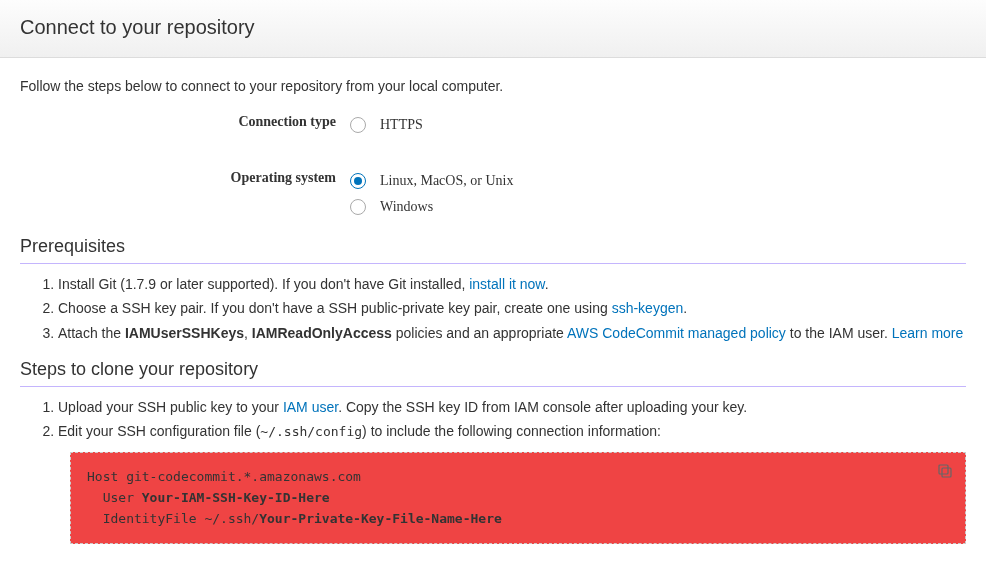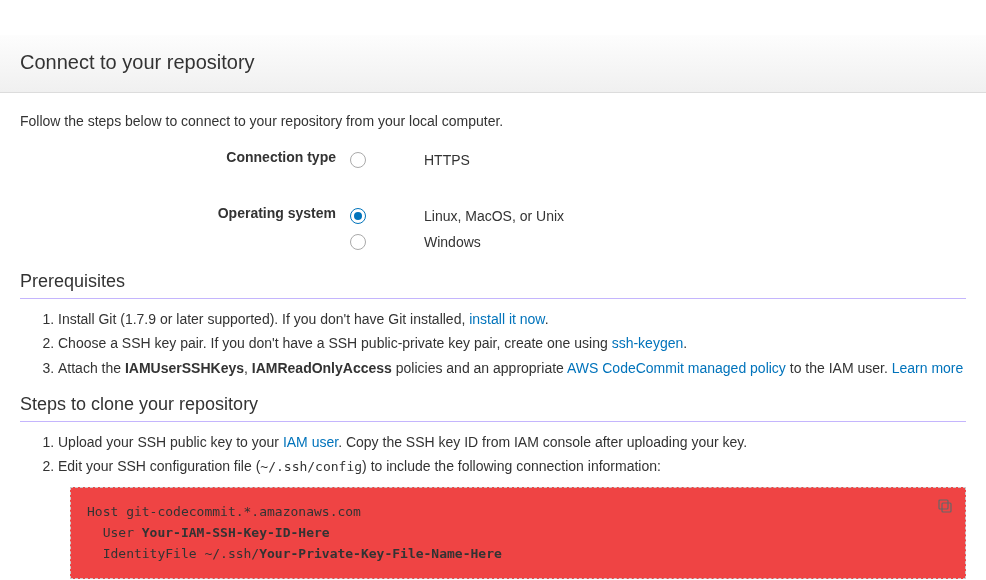--- a/index.html
+++ b/index.html
@@ -7,54 +7,53 @@
       font-family: "Helvetica Neue", Helvetica, Arial, sans-serif;
       font-size: 14px;
       color: #333;
       background: #fff;
       width: 986px;
     }
     .header {
       background: linear-gradient(to bottom, #fdfdfd, #f0f0f0);
       border-bottom: 1px solid #dcdcdc;
       padding: 16px 20px 18px 20px;
-      margin-top: 35px;
     }
     .header h1 {
       font-size: 20px;
       font-weight: 400;
       color: #333;
     }
     .content {
       padding: 20px 20px 10px 20px;
     }
     .intro {
       margin-bottom: 18px;
       color: #333;
     }
     .form-row {
       display: flex;
       margin-bottom: 6px;
+      font-family: Liberation Serif, serif;
     }
     .form-label {
       width: 330px;
       text-align: right;
       font-weight: 700;
       padding-right: 14px;
       padding-top: 2px;
       color: #333;
     }
     .form-options {
       flex: 1;
     }
     .radio-row {
       display: flex;
       align-items: center;
       height: 26px;
-      gap: 44px;
     }
     .radio {
       width: 16px;
       height: 16px;
       border: 1px solid #aaa;
       border-radius: 50%;
       margin-right: 14px;
       display: inline-flex;
       align-items: center;
       justify-content: center;

